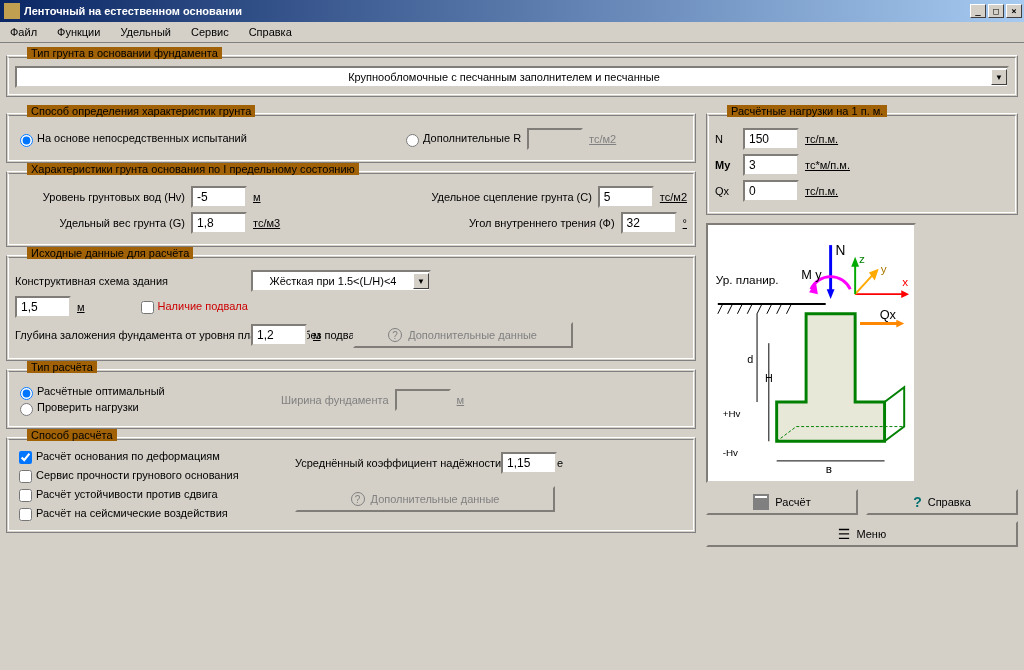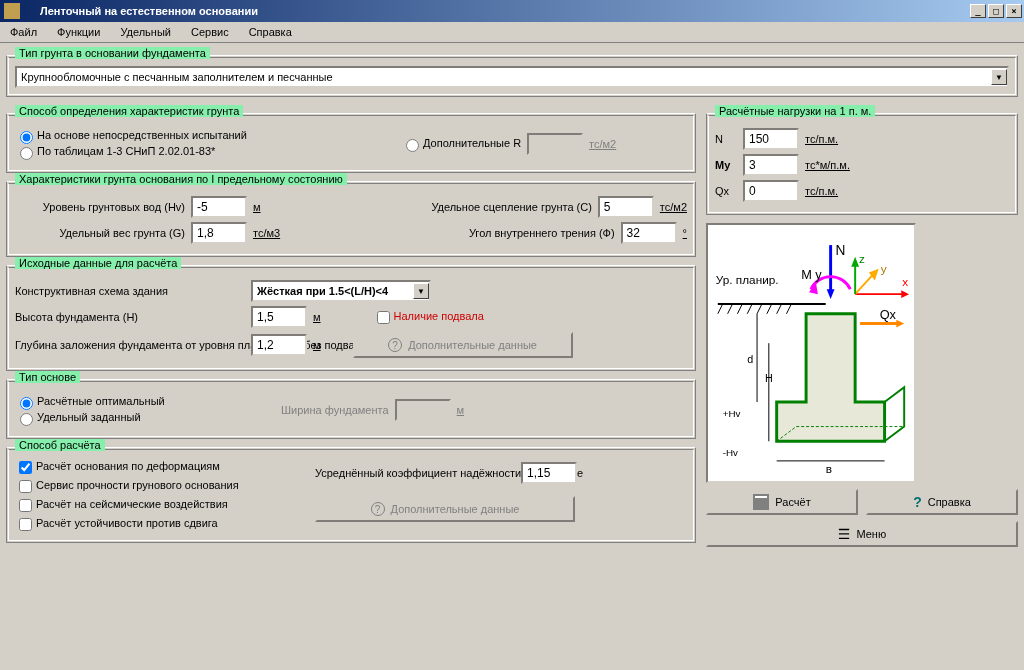--- a/index.html
+++ b/index.html
@@ -18,21 +18,21 @@
   color: #fff;
   display: flex;
   align-items: center;
   padding: 0 2px 0 4px;
 }
 .titlebar .icon {
   width: 16px; height: 16px;
   background: #c0a050;
   margin-right: 4px;
 }
-.titlebar .title { font-weight: bold; flex: 1; margin-left: 16px; }
+.titlebar .title { font-weight: bold; flex: 1; }
 .win-btn {
   width: 16px; height: 14px;
   background: #d4d0c8;
   border: 1px solid #fff;
   border-right-color: #404040; border-bottom-color: #404040;
   margin-left: 2px;
   font-family: monospace;
   font-size: 9px; font-weight: bold;
   color: #000;
   display: flex; align-items: center; justify-content: center;
@@ -57,35 +57,35 @@
 .gb::before {
   content: '';
   position: absolute;
   inset: 1px;
   border: 1px solid #fff;
   border-top-color: #808080;
   pointer-events: none;
 }
 .gb .legend {
   position: absolute;
-  top: -9px; left: 8px;
-  background: #86efac;
+  top: -9px; left: 20px;
+  background: #a16207;
   padding: 0 4px;
   z-index: 2;
 }
 .gb .inner { position: relative; z-index: 1; }
 
 .combo {
   display: flex;
   background: #fff;
   border: 2px inset #d4d0c8;
   height: 22px;
   align-items: center;
 }
-.combo .ct { flex: 1; padding: 0 4px; }
+.combo .ct { flex: 1; padding: 0 4px; text-align: center; }
 .combo .cb {
   width: 16px; height: 16px;
   background: #d4d0c8;
   border: 1px solid #fff;
   border-right-color: #404040; border-bottom-color: #404040;
   font-size: 8px;
   display: flex; align-items: center; justify-content: center;
 }
 
 input.txt {
@@ -186,21 +186,20 @@
 
   <div class="layout">
     <div class="left">
 
       <div class="gb">
         <span class="legend">Способ определения характеристик грунта</span>
         <div class="inner">
           <div class="row">
             <div style="width:380px;">
               <div><label><input type="radio" name="dm" checked="" style=""><span>На основе непосредственных испытаний</span></label></div>
-              <div><label><input type="radio" name="dm" style=""><span>По таблицам 1-3 СНиП 2.02.01-83*</span></label></div>
             </div>
             <label><input type="radio" name="dm" style=""><span>Дополнительные R</span></label>
             <input class="txt dis" disabled="" style="">
             <span class="unit dis-text">тс/м2</span>
           </div>
         </div>
       </div>
 
       <div class="gb">
         <span class="legend">Характеристики грунта основания по I предельному состоянию</span>
@@ -224,68 +223,67 @@
             <span class="unit">°</span>
           </div>
         </div>
       </div>
 
       <div class="gb">
         <span class="legend">Исходные данные для расчёта</span>
         <div class="inner">
           <div class="row">
             <span class="lbl" style="width:230px;">Конструктивная схема здания</span>
-            <div class="combo" style="width:180px;font-weight:bold;">
+            <div class="combo" style="width:180px;">
               <span class="ct">Жёсткая при 1.5&lt;(L/H)&lt;4</span>
               <span class="cb">▼</span>
             </div>
           </div>
           <div class="row">
-            <span class="lbl" style="width:230px;">Высота фундамента (H)</span>
             <input class="txt" value="1,5" style="">
             <span class="unit">м</span>
             <span style="width:40px;"></span>
             <label><input type="checkbox" style=""><span class="red">Наличие подвала</span></label>
           </div>
           <div class="row">
             <span class="lbl" style="width:230px;">Глубина заложения фундамента от уровня планировки (без подвала) (d)</span>
             <input class="txt" value="1,2" style="">
             <span class="unit">м</span>
             <span style="width:20px;"></span>
             <span class="btn dis" style="width:220px;">
               <span class="ico-q">?</span>
               <span>Дополнительные данные</span>
             </span>
           </div>
         </div>
       </div>
 
       <div class="gb">
-        <span class="legend">Тип основе</span>
+        <span class="legend">Тип расчёта</span>
         <div class="inner">
           <div class="row">
             <div style="width:260px;">
               <div><label><input type="radio" name="ct" checked="" style=""><span>Расчётные оптимальный</span></label></div>
-              <div><label><input type="radio" name="ct" style=""><span>Удельный заданный</span></label></div>
+              <div><label><input type="radio" name="ct" style=""><span>Проверить нагрузки</span></label></div>
             </div>
             <span class="lbl dis-text">Ширина фундамента</span>
             <input class="txt dis" disabled="" style="">
             <span class="unit dis-text">м</span>
           </div>
         </div>
       </div>
 
       <div class="gb">
         <span class="legend">Способ расчёта</span>
-        <div class="inner" style="display:flex;gap:20px;">
+        <div class="inner" style="display:flex;">
           <div style="width:280px;">
             <div><label><input type="checkbox" checked="" style=""><span>Расчёт основания по деформациям</span></label></div>
             <div><label><input type="checkbox" style=""><span>Сервис прочности грунового основания</span></label></div>
+            <div><label><input type="checkbox" style=""><span>Расчёт устойчивости против сдвига</span></label></div>
             <div><label><input type="checkbox" style=""><span>Расчёт на сейсмические воздействия</span></label></div>
-            <div><label><input type="checkbox" style=""><span>Расчёт устойчивости против сдвига</span></label></div>
           </div>
           <div style="flex:1;">
             <div class="row">
               <span class="lbl" style="width:200px;">Усреднённый коэффициент надёжности по нагрузке</span>
               <input class="txt" value="1,15" style="">
             </div>
             <div class="row" style="margin-top:12px;">
               <span class="btn dis" style="width:260px;">
                 <span class="ico-q">?</span>
                 <span>Дополнительные данные</span>

